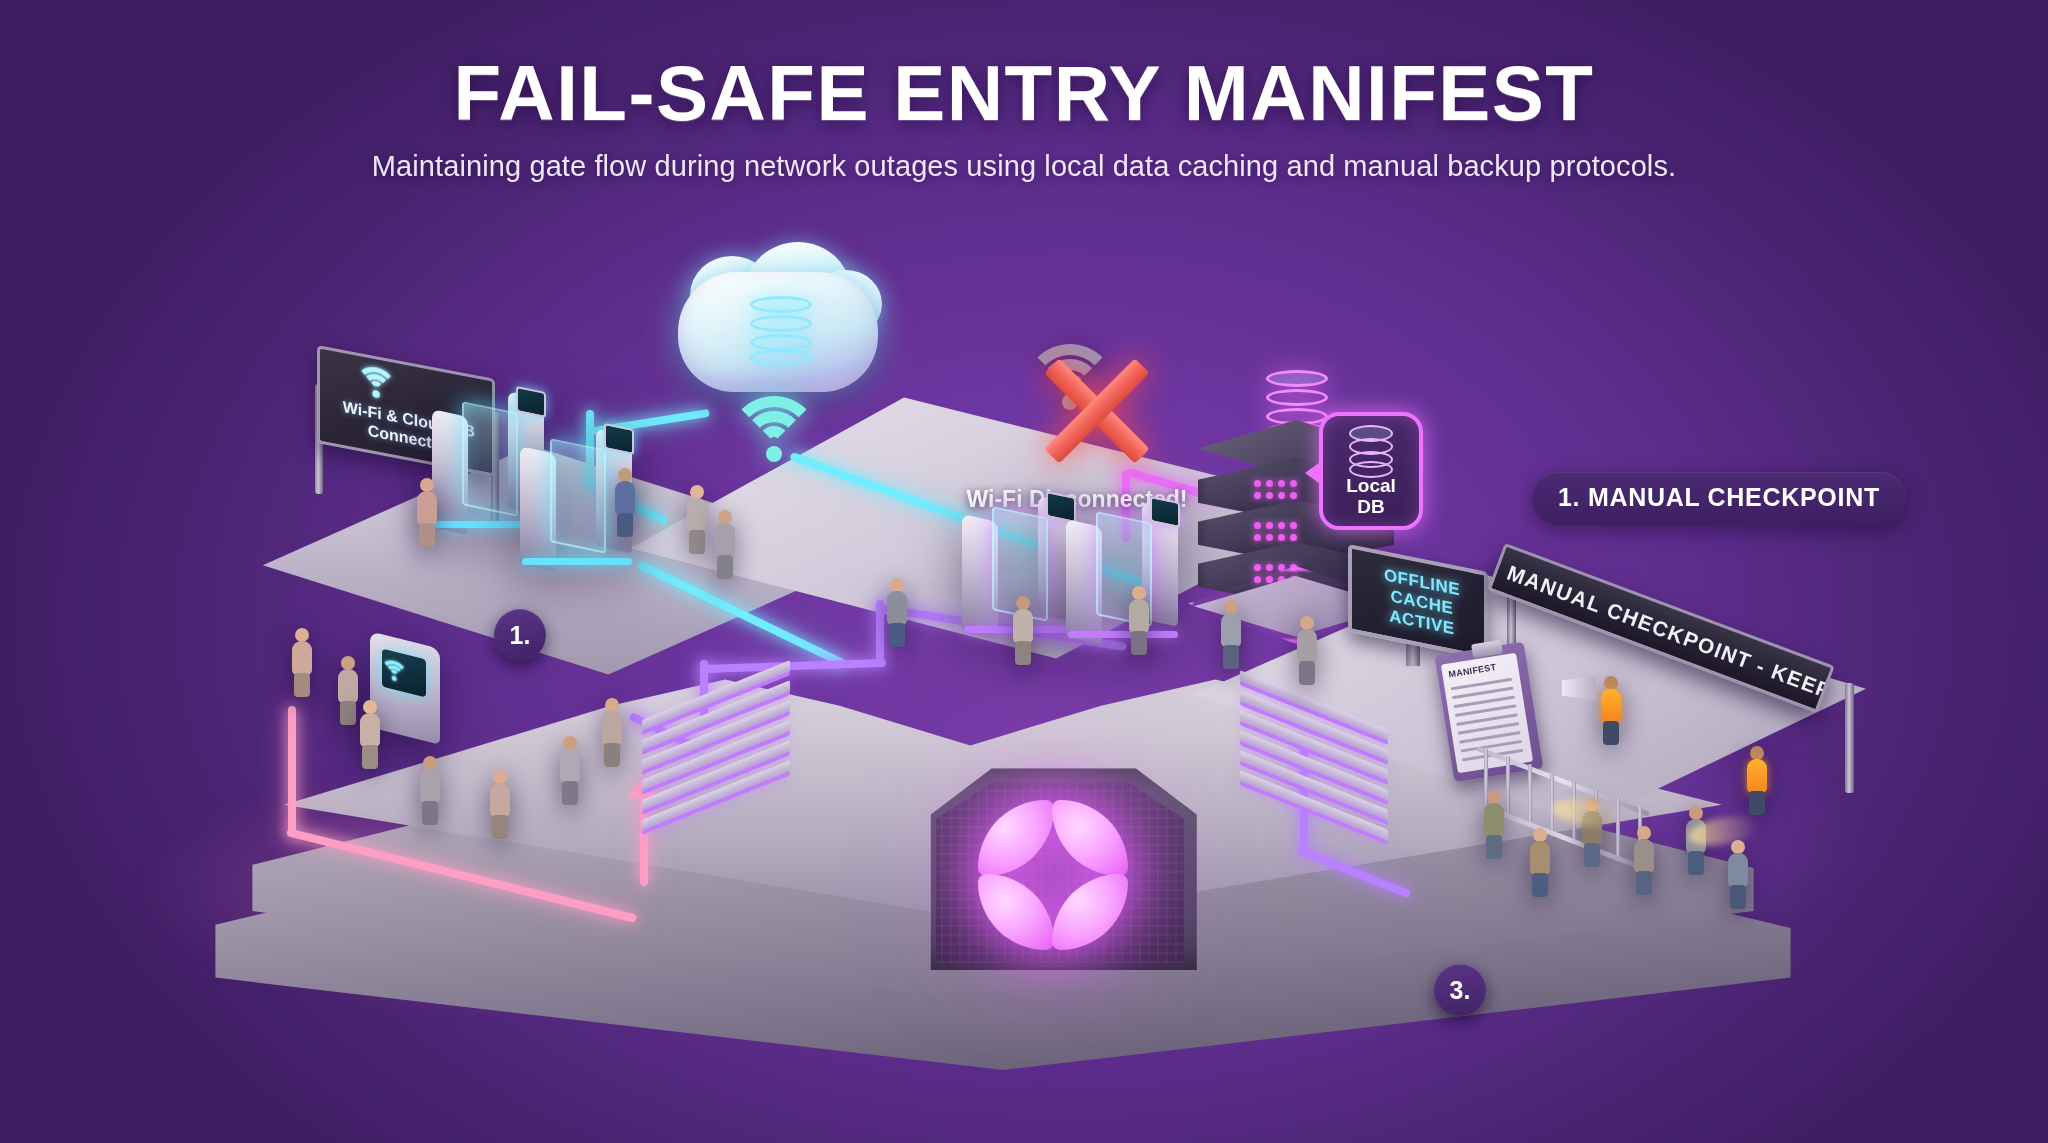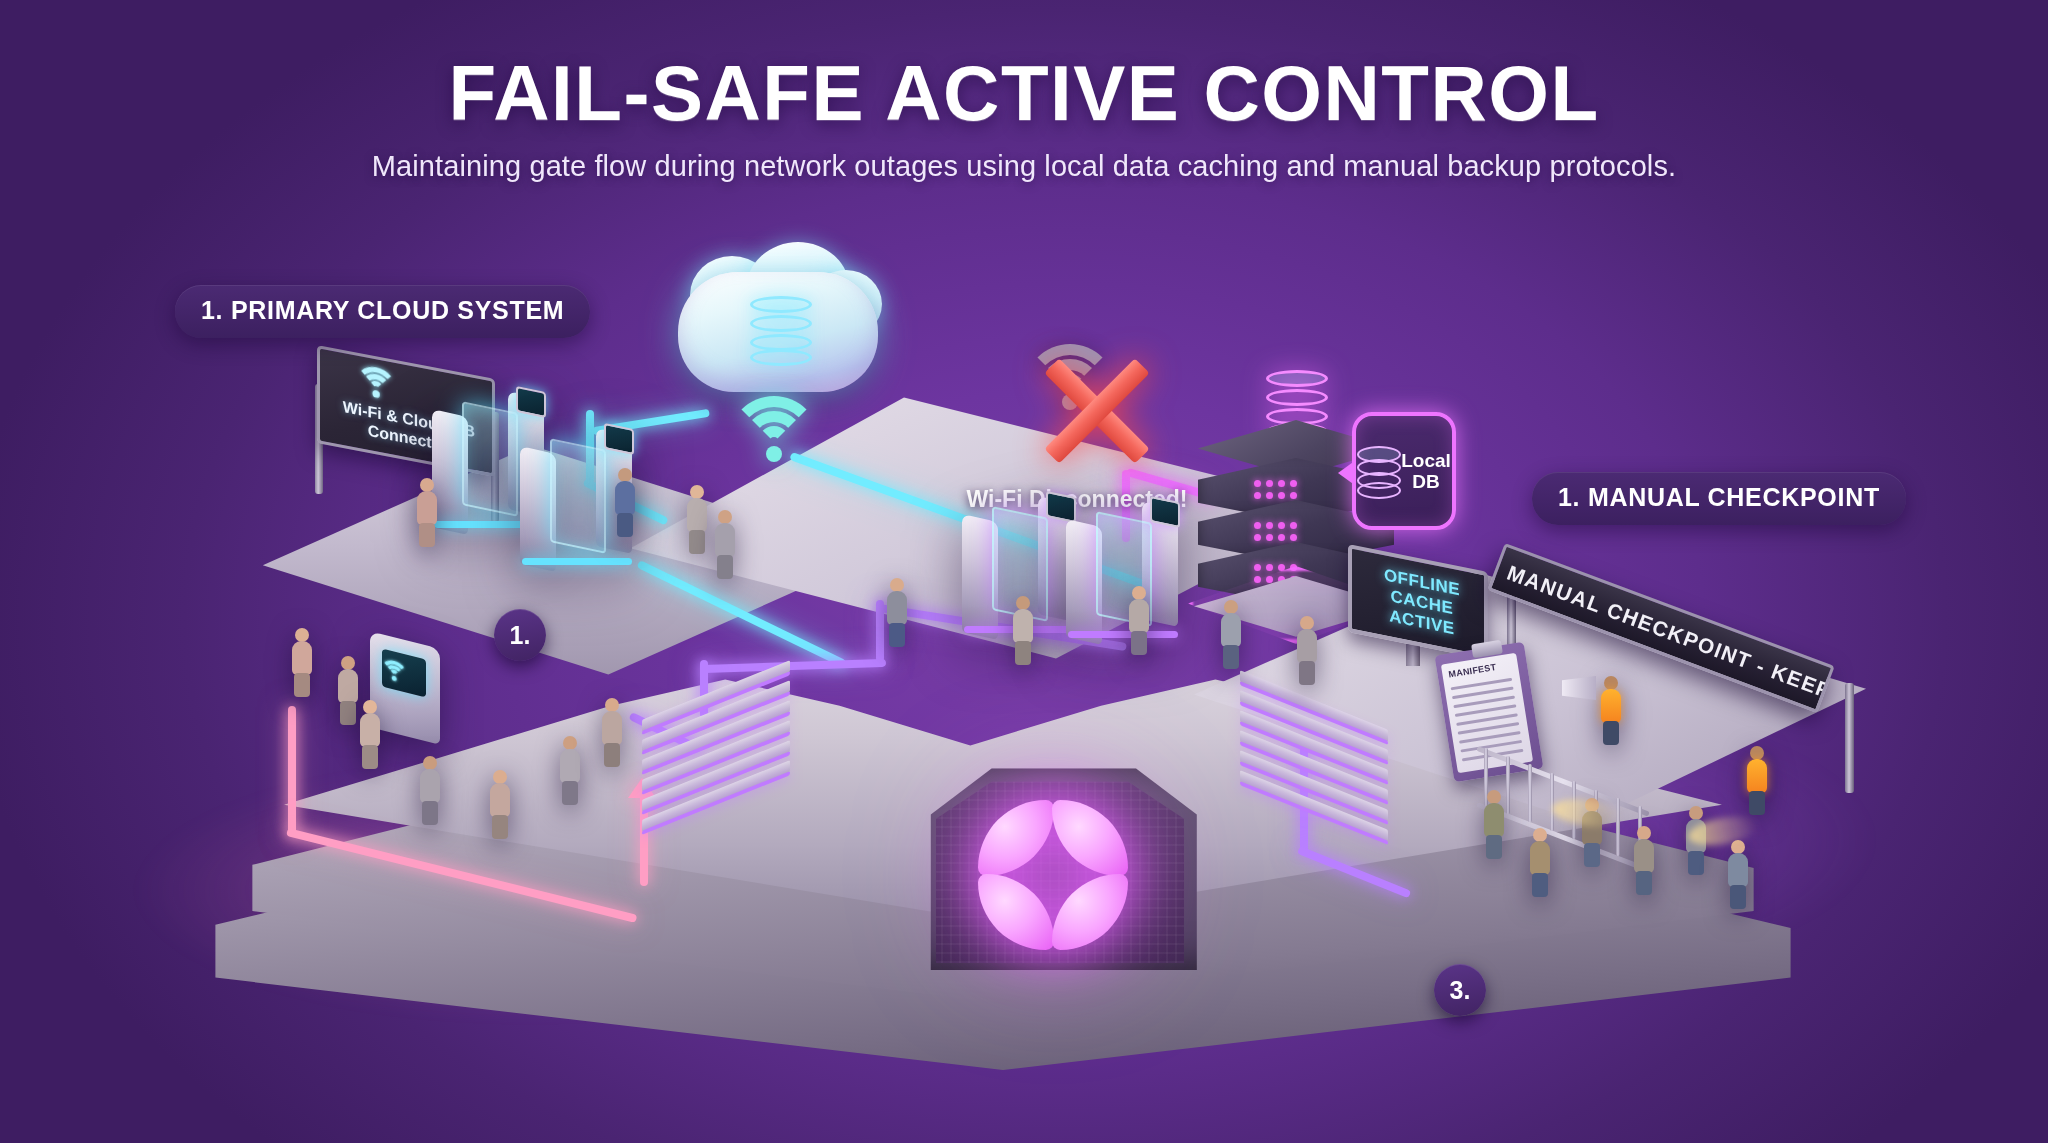--- a/index.html
+++ b/index.html
@@ -337,25 +337,25 @@
     opacity: .95;
   }
   #rack .podium {
     position: absolute; left: 2px; top: 206px; width: 204px; height: 66px;
     background: linear-gradient(150deg, #cfc7d8 0%, #a79dba 60%, #8b8099 100%);
     clip-path: polygon(0 46%, 50% 0, 100% 46%, 50% 92%);
   }
 
   
   #local-db {
-    position: absolute; left: 1352px; top: 412px; width: 104px; height: 118px;
+    position: absolute; left: 1319px; top: 412px; width: 104px; height: 118px;
     border: 4px solid #ee74ff; border-radius: 20px;
     background: linear-gradient(170deg, #4b2a6e 0%, #3a1f58 100%);
     box-shadow: 0 0 22px rgba(238,116,255,.8), inset 0 0 18px rgba(238,116,255,.25);
-    display: flex; flex-direction: row; align-items: center; justify-content: center;
+    display: flex; flex-direction: column; align-items: center; justify-content: center;
   }
   #local-db .ldb-icon { position: relative; width: 44px; height: 46px; margin-bottom: 4px; }
   #local-db .ldb-icon .db-ring { width: 44px; border-color: #e8b4ff; border-width: 2.5px; }
   #local-db .ldb-icon .r2 { top: 13px; } #local-db .ldb-icon .r3 { top: 26px; } #local-db .ldb-icon .r4 { top: 36px; }
   #local-db .ldb-text {
     color: #ffffff; font-size: 19px; font-weight: 600; line-height: 21px; text-align: center;
   }
   #local-db::after {
     content: ""; position: absolute; left: -18px; top: 44px;
     width: 0; height: 0;
@@ -529,21 +529,21 @@
     position: absolute; width: 70px; height: 26px;
     background: linear-gradient(90deg, rgba(255,226,150,.75), rgba(255,226,150,0));
     filter: blur(3px); border-radius: 50%;
   }
 </style>
 </head>
 <body>
 
 <div id="stage">
 
-  <div class="title">FAIL-SAFE ACTIVE CONTROL</div>
+  <div class="title">FAIL-SAFE ENTRY MANIFEST</div>
   <div class="subtitle">Maintaining gate flow during network outages using local data caching and manual backup protocols.</div>
 
   <div class="scene">
 
     <div class="rimglow"></div>
     <div class="rimglow2"></div>
 
     <div class="plinth">
       <div class="slab" id="base-bottom"></div>
       <div class="slab" id="base-mid"></div>
@@ -951,16 +951,15 @@
 
       <div class="cone" style="left:1552px;top:800px;transform:rotate(8deg);"></div>
       <div class="cone" style="left:1688px;top:818px;transform:rotate(-10deg);"></div>
     </div>
 
     <div class="marker" id="marker1">1.</div>
     <div class="marker" id="marker3">3.</div>
 
   </div>
 
-  <div class="badge" id="badge1">1. PRIMARY CLOUD SYSTEM</div>
   <div class="badge" id="badge3">1. MANUAL CHECKPOINT</div>
 
 </div>
 
 </body></html>

